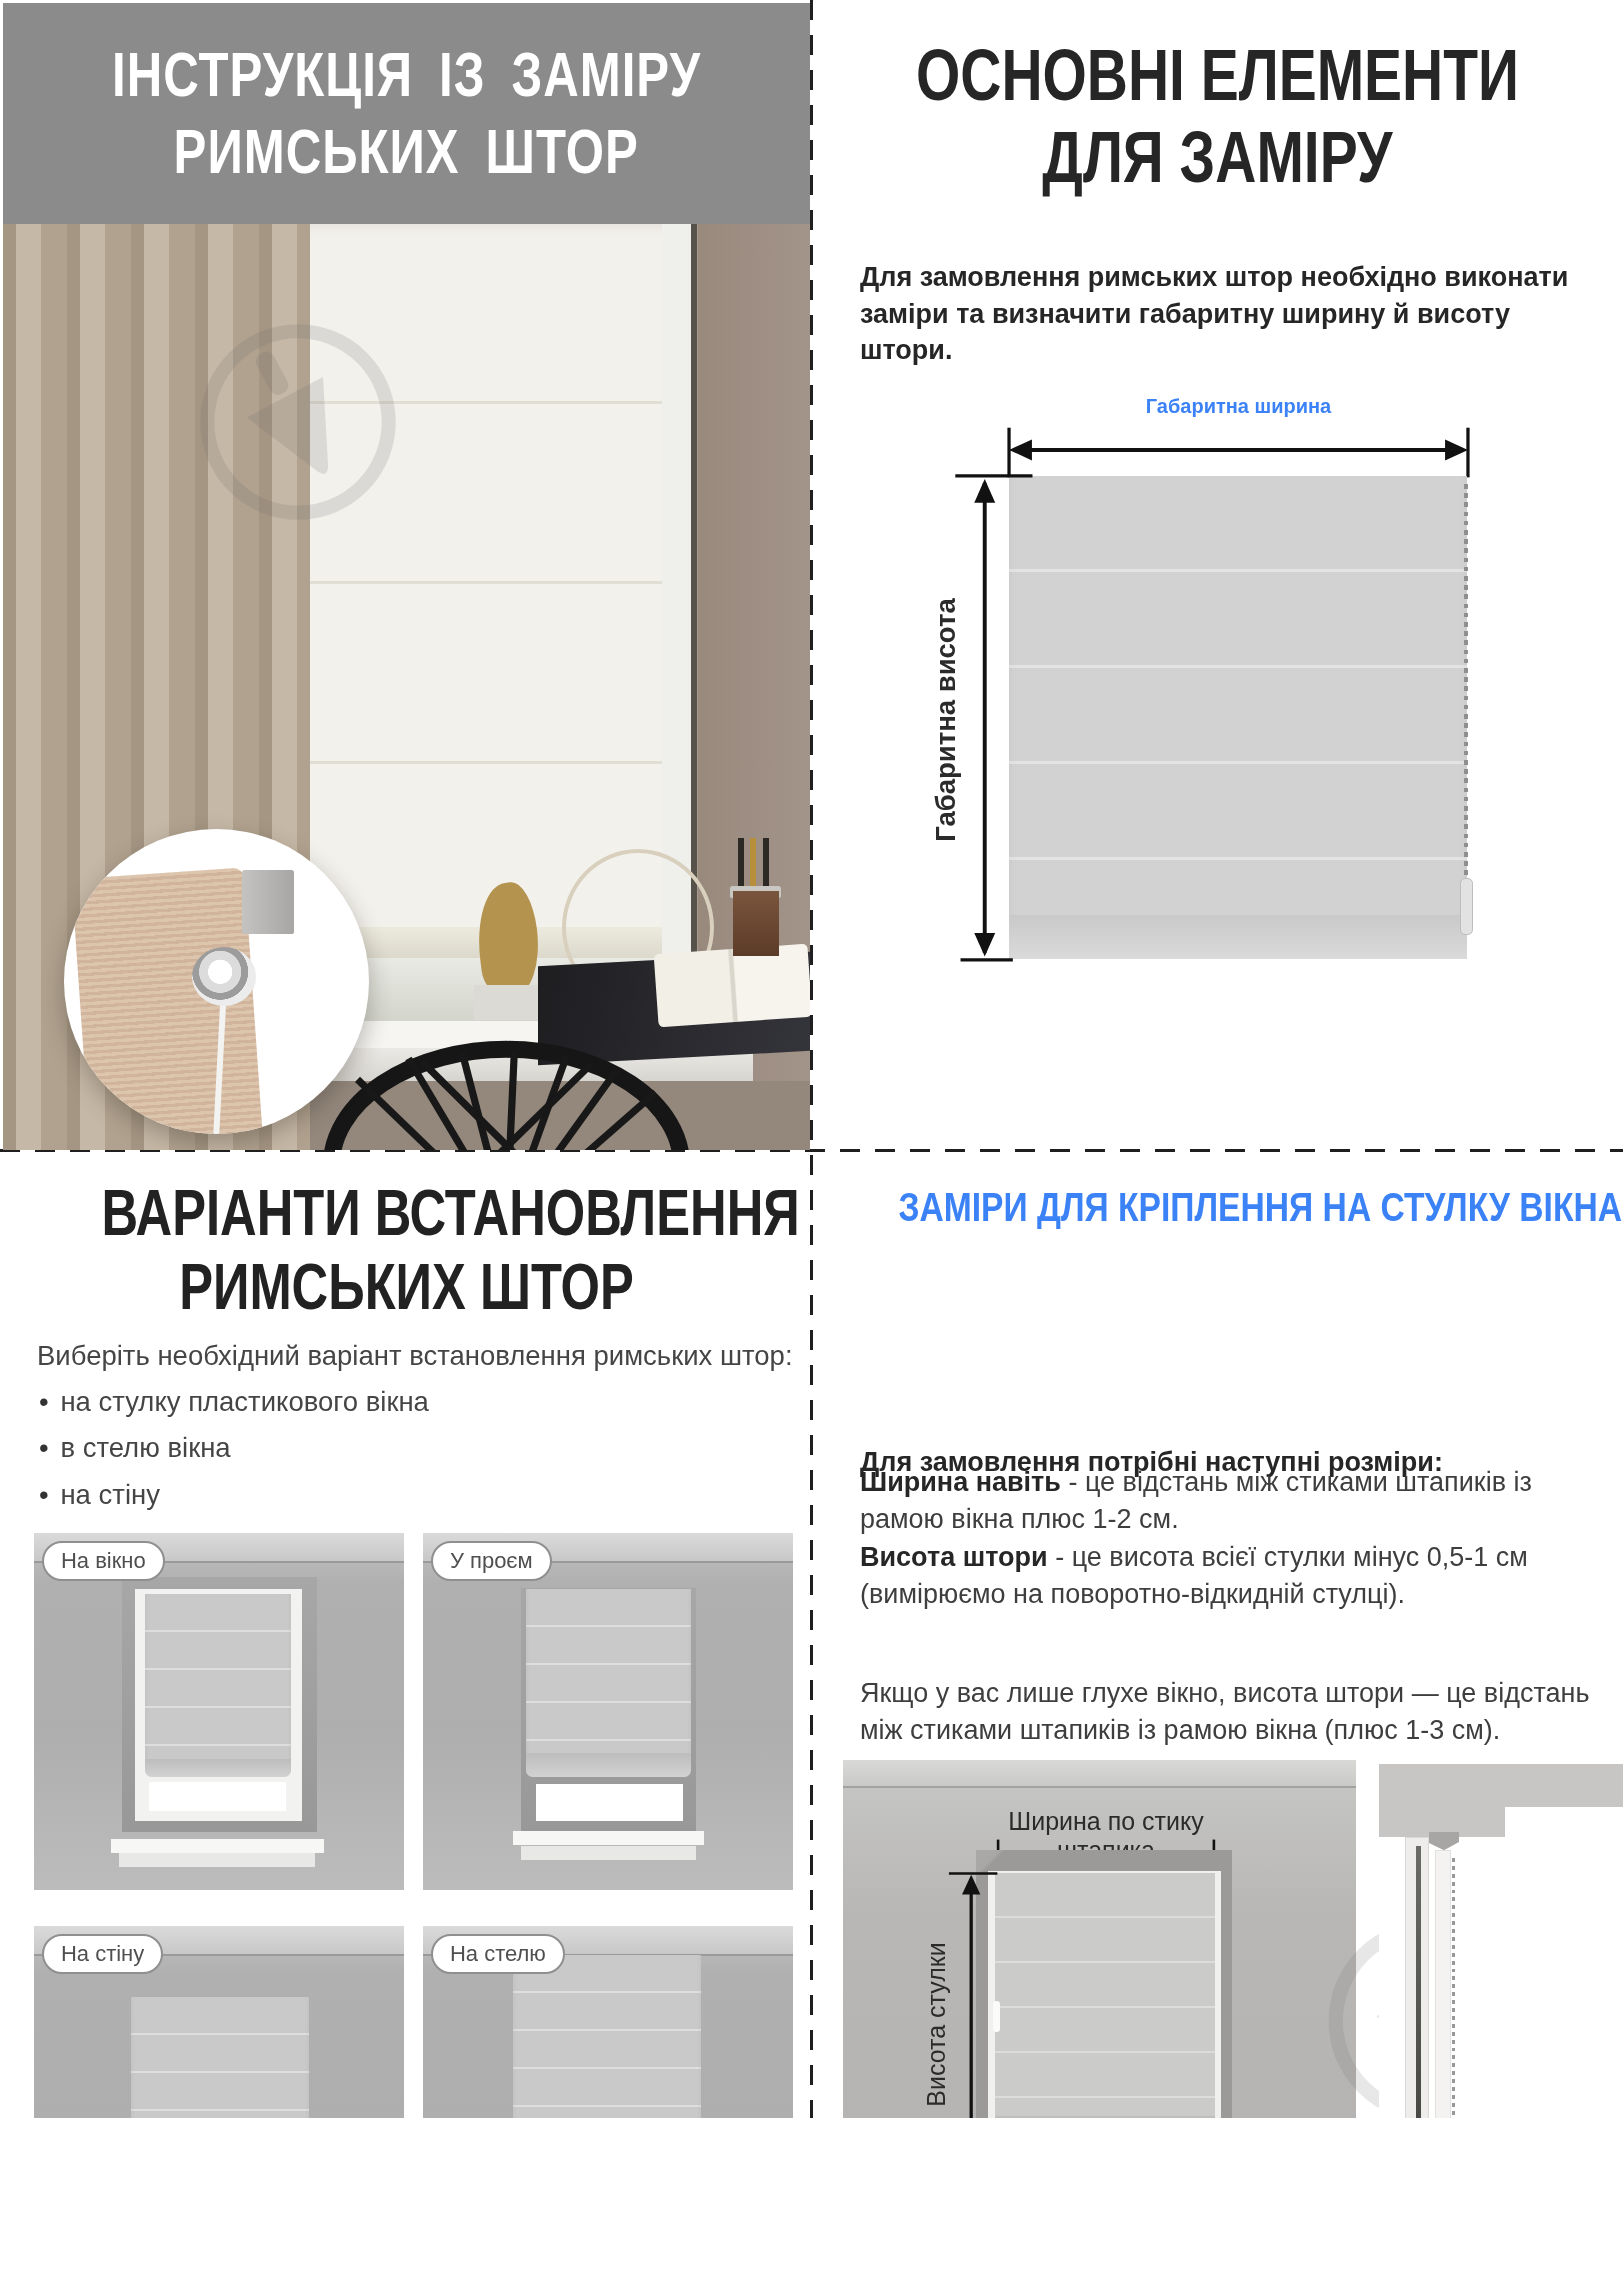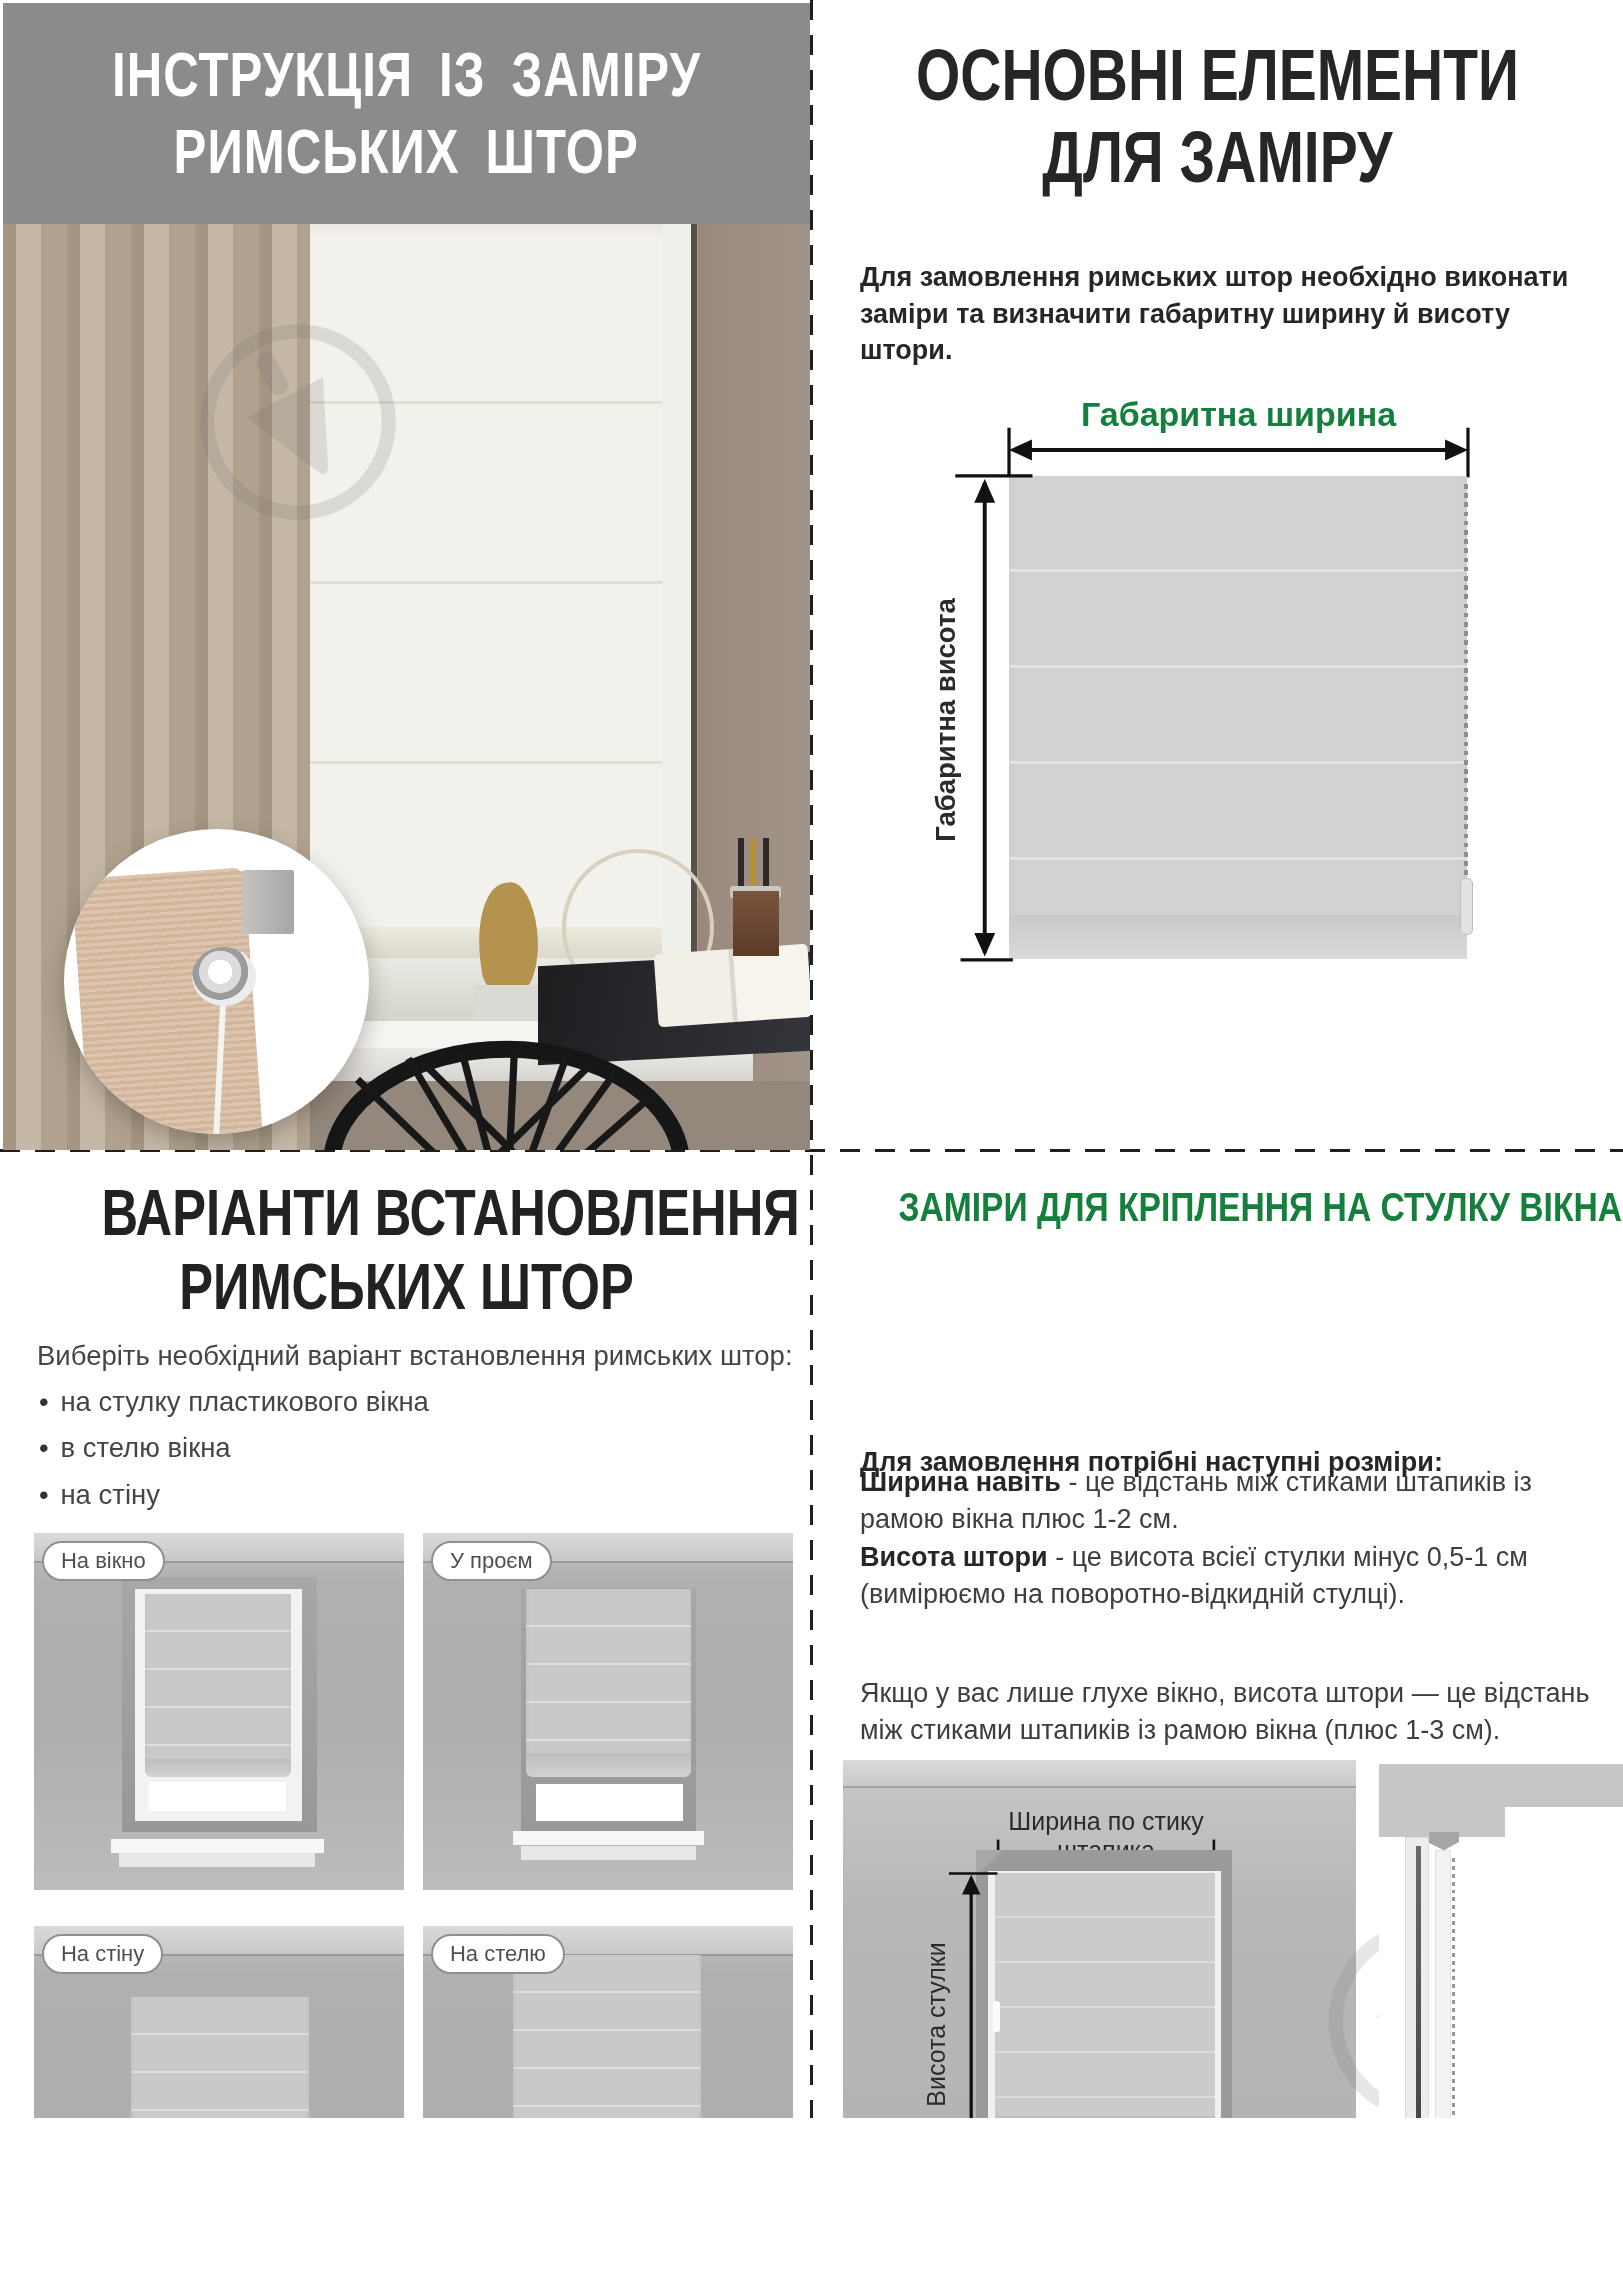--- a/index.html
+++ b/index.html
@@ -57,21 +57,21 @@
   .in-bracket{left:178px;top:41px;width:52px;height:64px;background:linear-gradient(90deg,#c4c3c1,#a7a6a4);border-radius:2.6px;}
   .in-grommet{left:128px;top:118px;width:64px;height:59px;border-radius:50%;
               background:radial-gradient(circle at 44% 42%,#ffffff 0 24%,#dcdcdc 25% 42%,#9c9c9c 43% 56%,#ececec 57% 74%,#bfbfbf 75% 100%);}
   .in-cord{left:153px;top:162px;width:5.9px;height:144px;background:#f3f3f1;transform:rotate(3deg);border-radius:2.6px;}
 
   
   .tr-title{left:819px;top:34px;width:797px;text-align:center;font-weight:700;color:#262626;
             font-size:73px;line-height:1.12;}
   .tr-intro{left:860px;top:259px;width:735px;font-size:27px;line-height:1.36;font-weight:700;color:#262626;}
 
-  .trd-width-label{left:1013px;top:395px;width:451px;text-align:center;font-size:34px;font-weight:700;color:#15803d;}
+  .trd-width-label{left:1013px;top:395px;width:451px;text-align:center;font-size:20px;font-weight:700;color:#3b82f6;}
   .trd-harrow{left:994px;top:425px;width:489px;height:59px;}
   .trd-shade{left:1009px;top:476px;width:458px;height:483px;background-color:#d2d2d2;
              background-image:repeating-linear-gradient(180deg,transparent 0 93px,#e3e3e3 93px 96px);
              box-shadow:inset 0 -5.2px 9.2px rgba(0,0,0,.05);}
   .trd-fold{left:1009px;top:915px;width:458px;height:44px;background:linear-gradient(180deg,#c9c9c9,#dadada);}
   .trd-chain{left:1464px;top:484px;width:3.9px;height:393px;
              background:repeating-linear-gradient(180deg,#8f8f8f 0 4.6px,transparent 4.6px 9.2px);}
   .trd-chain-handle{left:1460px;top:878px;width:10.5px;height:55px;background:#e2e2e2;border:0.7px solid #bdbdbd;border-radius:5.2px;}
   .trd-varrow{left:942px;top:466px;width:92px;height:505px;}
   .trd-height-label{left:731px;top:703px;width:432px;height:34px;text-align:center;
@@ -97,21 +97,21 @@
   .pn-recess{background:linear-gradient(180deg,#a7a7a7,#989898);}
   .pn-frame{background:#f2f2f1;}
   .pn-shade{background-color:#c9c9c9;background-image:repeating-linear-gradient(180deg,transparent 0 36px,#dedede 36px 38px);
             box-shadow:inset 0 -2.6px 5.2px rgba(0,0,0,.06);}
   .pn-fold{background:linear-gradient(180deg,#bdbdbd,#d2d2d2);border-radius:0 0 6.5px 6.5px;}
   .pn-glass{background:#ffffff;}
   .pn-sill{background:#f7f7f6;}
   .pn-sill-front{background:#e8e8e7;}
 
   
-  .br-title{left:819px;top:1184px;width:797px;text-align:center;font-weight:700;color:#15803d;font-size:41px;}
+  .br-title{left:819px;top:1184px;width:797px;text-align:center;font-weight:700;color:#3b82f6;font-size:41px;}
   .br-p1{left:860px;top:1240px;width:739px;font-size:27px;line-height:1.38;color:#3e3e3e;}
   .br-p2{left:860px;top:1405px;width:739px;font-size:27px;font-weight:700;color:#262626;margin-top:42px;}
   .br-w{left:860px;top:1464px;width:746px;font-size:27px;line-height:1.38;color:#3e3e3e;}
   .br-h{left:860px;top:1539px;width:746px;font-size:27px;line-height:1.38;color:#3e3e3e;}
   .br-p3{left:860px;top:1675px;width:746px;font-size:27px;line-height:1.38;color:#3e3e3e;}
   .term{font-weight:700;color:#262626;}
 
   .fv{left:843px;top:1760px;width:513px;height:514px;overflow:visible;
       background:linear-gradient(180deg,#c7c7c6 0,#b8b7b6 30%,#b3b2b1 100%);}
   .fv-ceiling{left:0;top:0;width:100%;height:26px;background:linear-gradient(180deg,#d9d9d8,#c9c9c8);

